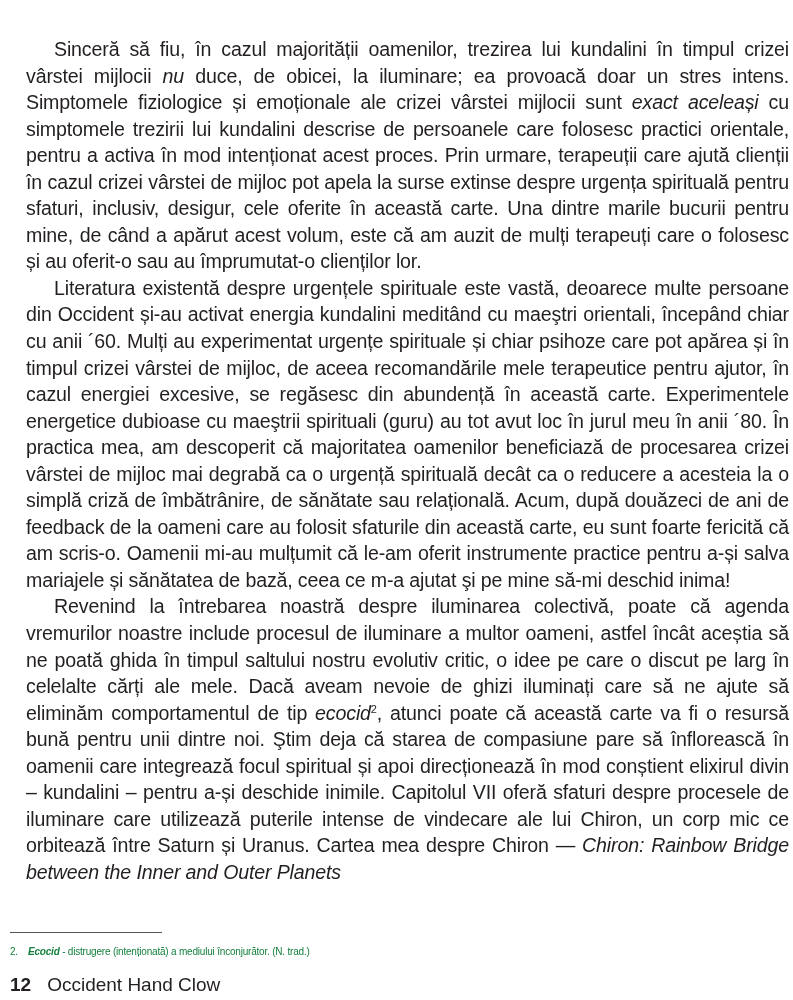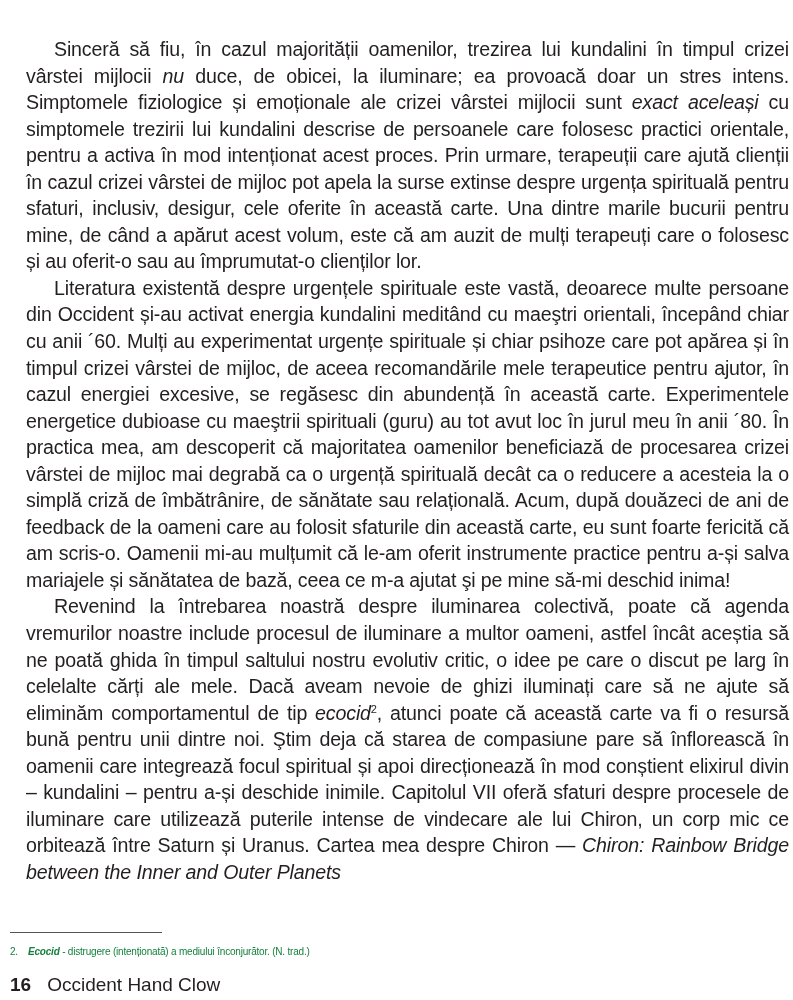--- a/index.html
+++ b/index.html
@@ -51,14 +51,14 @@
   </p>
 </div>
 
 <div class="rule"></div>
 
 <div class="footnote">
   <span class="num">2.</span><span class="term">Ecocid</span><span> - distrugere (intenționată) a mediului înconjurător. (N. trad.)</span>
 </div>
 
 <div class="footer">
-  <span class="pn">16</span><span>Occident Hand Clow</span>
+  <span class="pn">12</span><span>Occident Hand Clow</span>
 </div>
 
 </body></html>

